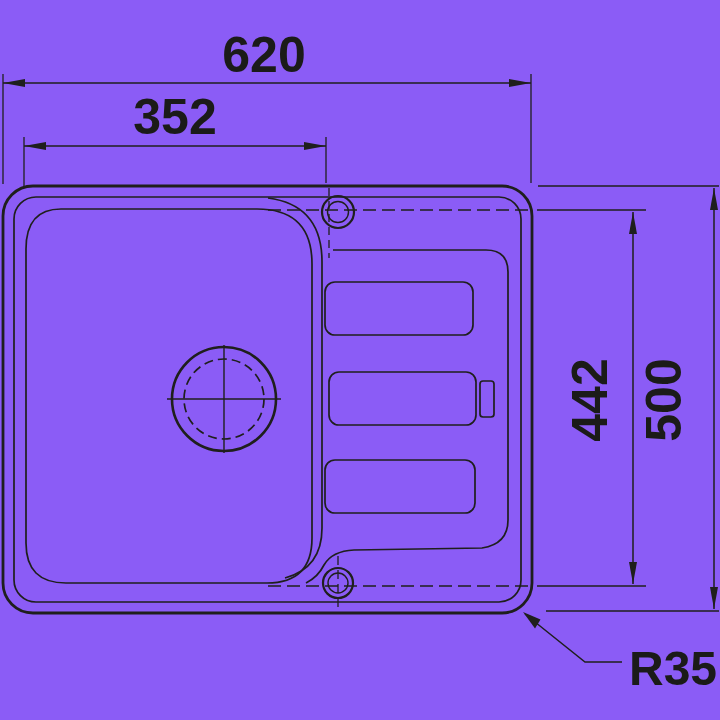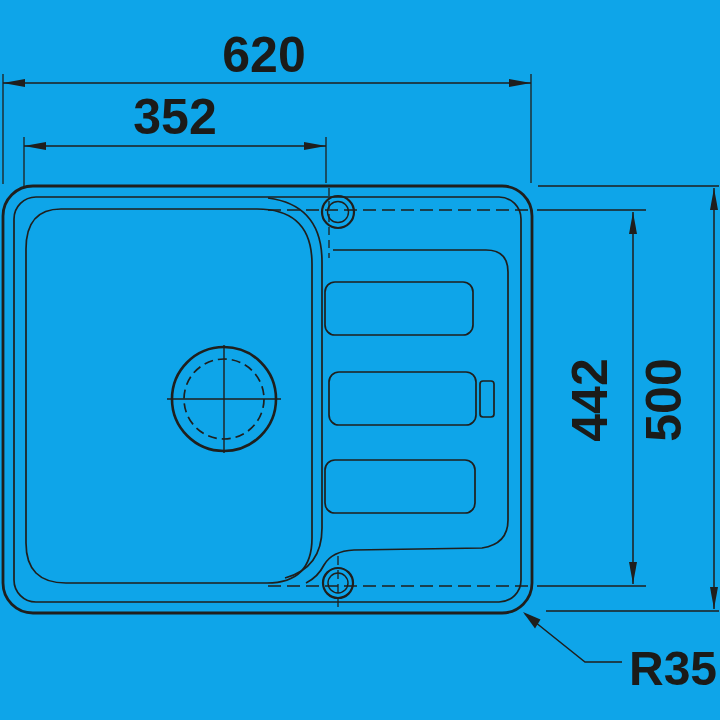--- a/index.html
+++ b/index.html
@@ -1,18 +1,18 @@
 <!DOCTYPE html>
 <html><head>
 <meta charset="utf-8">
 <style>
   html,body{margin:0;padding:0;background:#e9e9e7;}
   .page{
     width:720px;height:720px;
-    background:#0ea5e9;
+    background:#8b5cf6;
     position:relative;
     font-family:"Liberation Sans",sans-serif;
     overflow:hidden;
     text-align:right;
   }
   svg{display:block;}
   .ink{stroke:#1f1f1d;fill:none;}
   .dimtext{
     font-family:"Liberation Sans",sans-serif;
     font-weight:bold;

